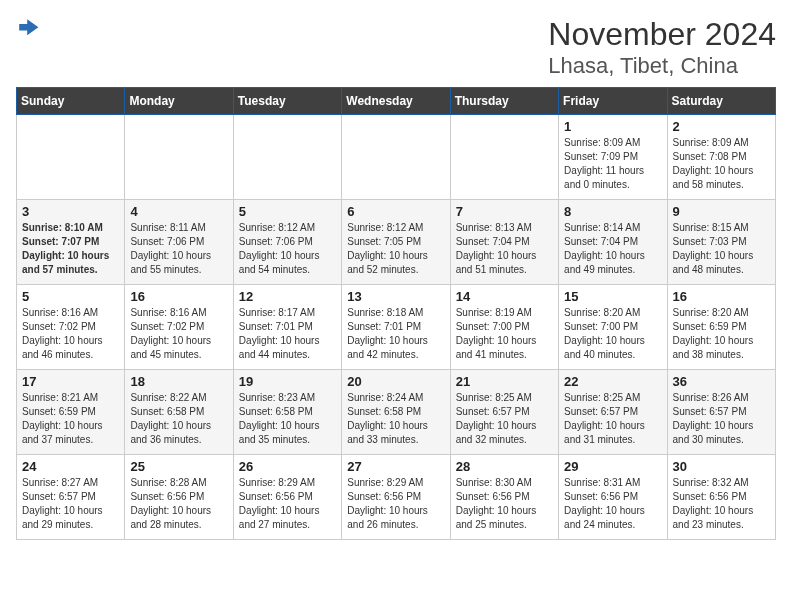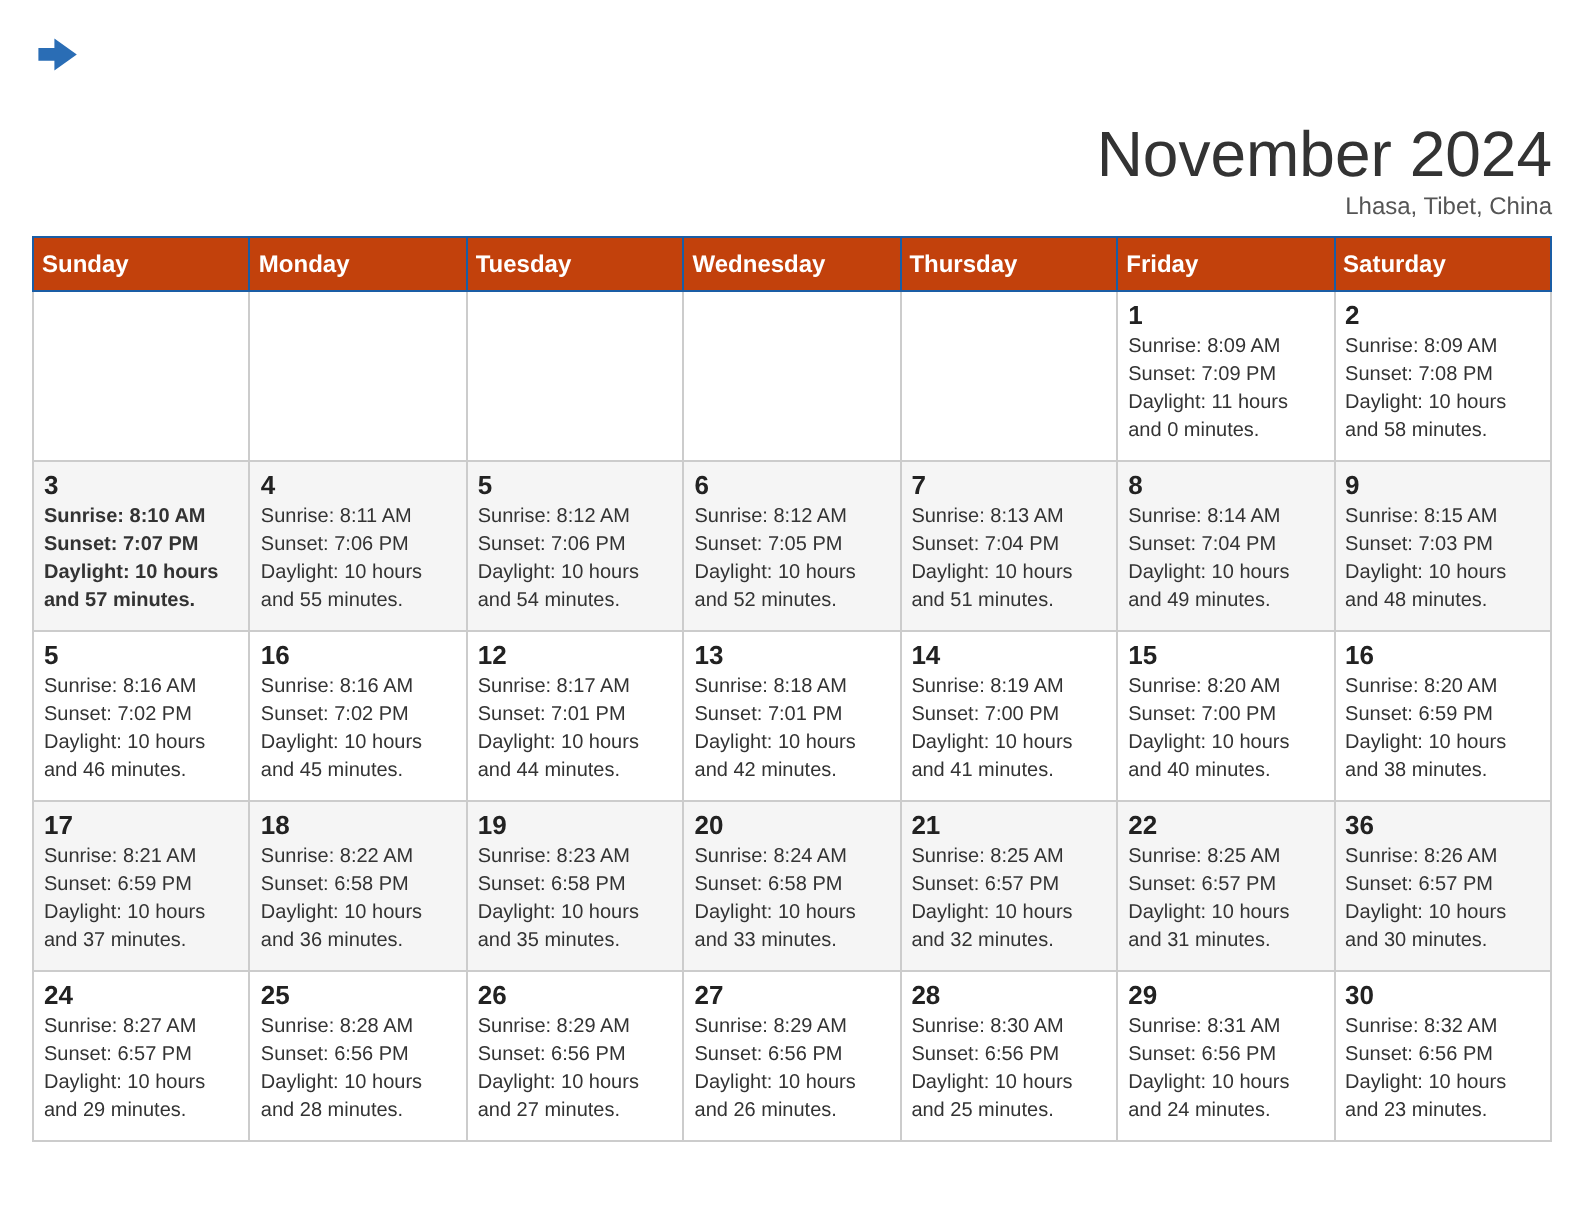--- a/index.html
+++ b/index.html
@@ -26,39 +26,38 @@
       font-weight: bold;
       line-height: 1.1;
     }
     .logo-text .general { color: #333; }
     .logo-text .blue { color: #2a6db5; }
     .logo-icon {
       width: 24px;
       height: 24px;
     }
     .title-block {
-      text-align: right;
-      margin-top: 43px;
+      text-align: left;
     }
     .month-title {
       font-size: 32px;
       font-weight: normal;
       color: #333;
     }
     .location {
-      font-size: 12px;
+      font-size: 22px;
       color: #555;
     }
     table {
       width: 100%;
       border-collapse: collapse;
       table-layout: fixed;
     }
     thead th {
-      background-color: #c2410c;
+      background-color: #404040;
       color: #fff;
       font-size: 12px;
       font-weight: bold;
       padding: 6px 4px;
       text-align: left;
       border: 1px solid #1a5da5;
     }
     tbody td {
       vertical-align: top;
       border: 1px solid #ccc;

